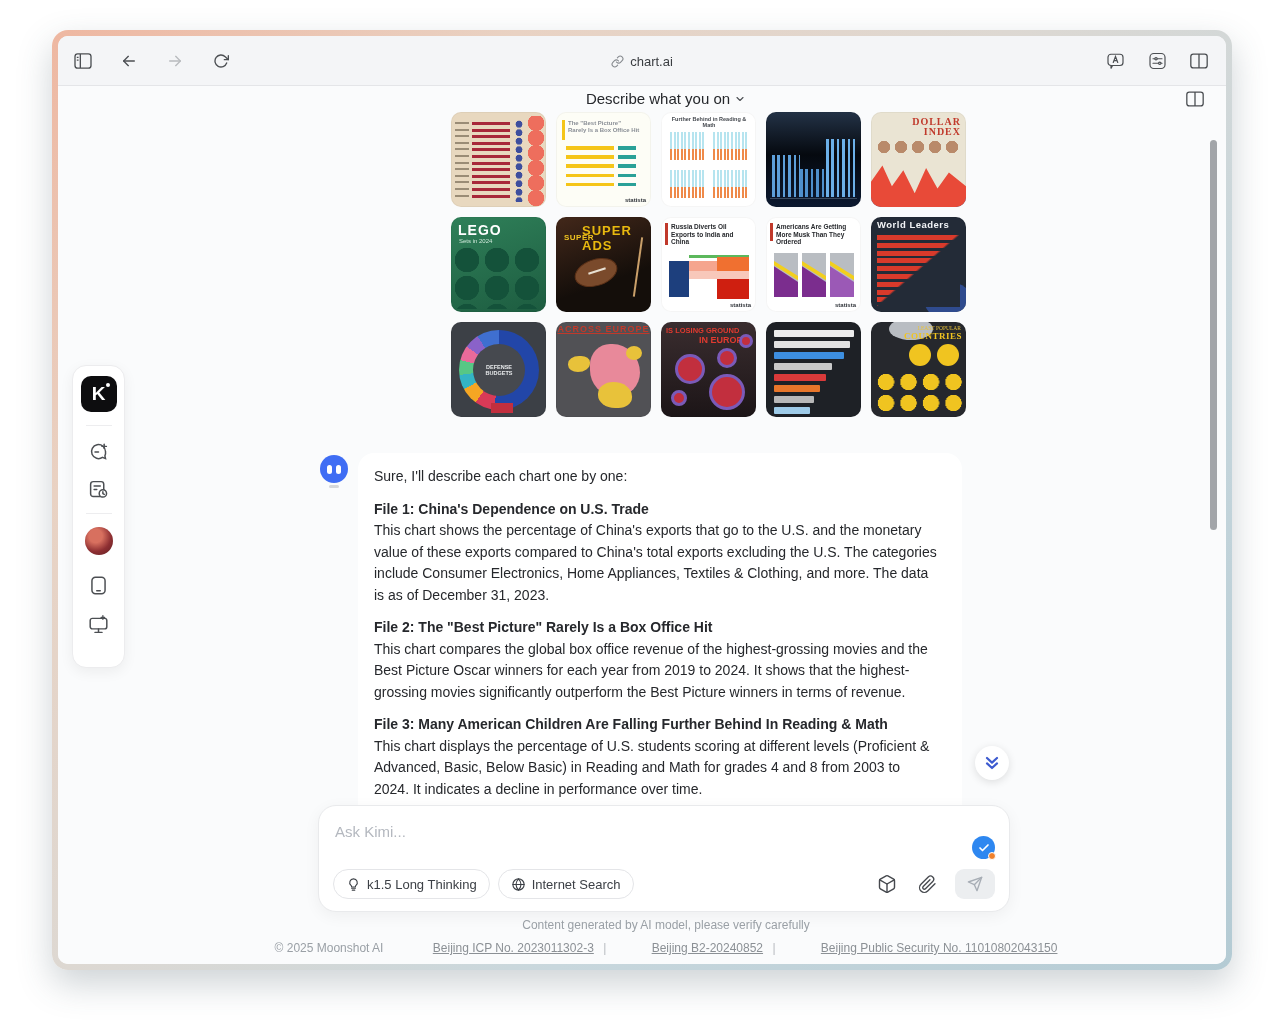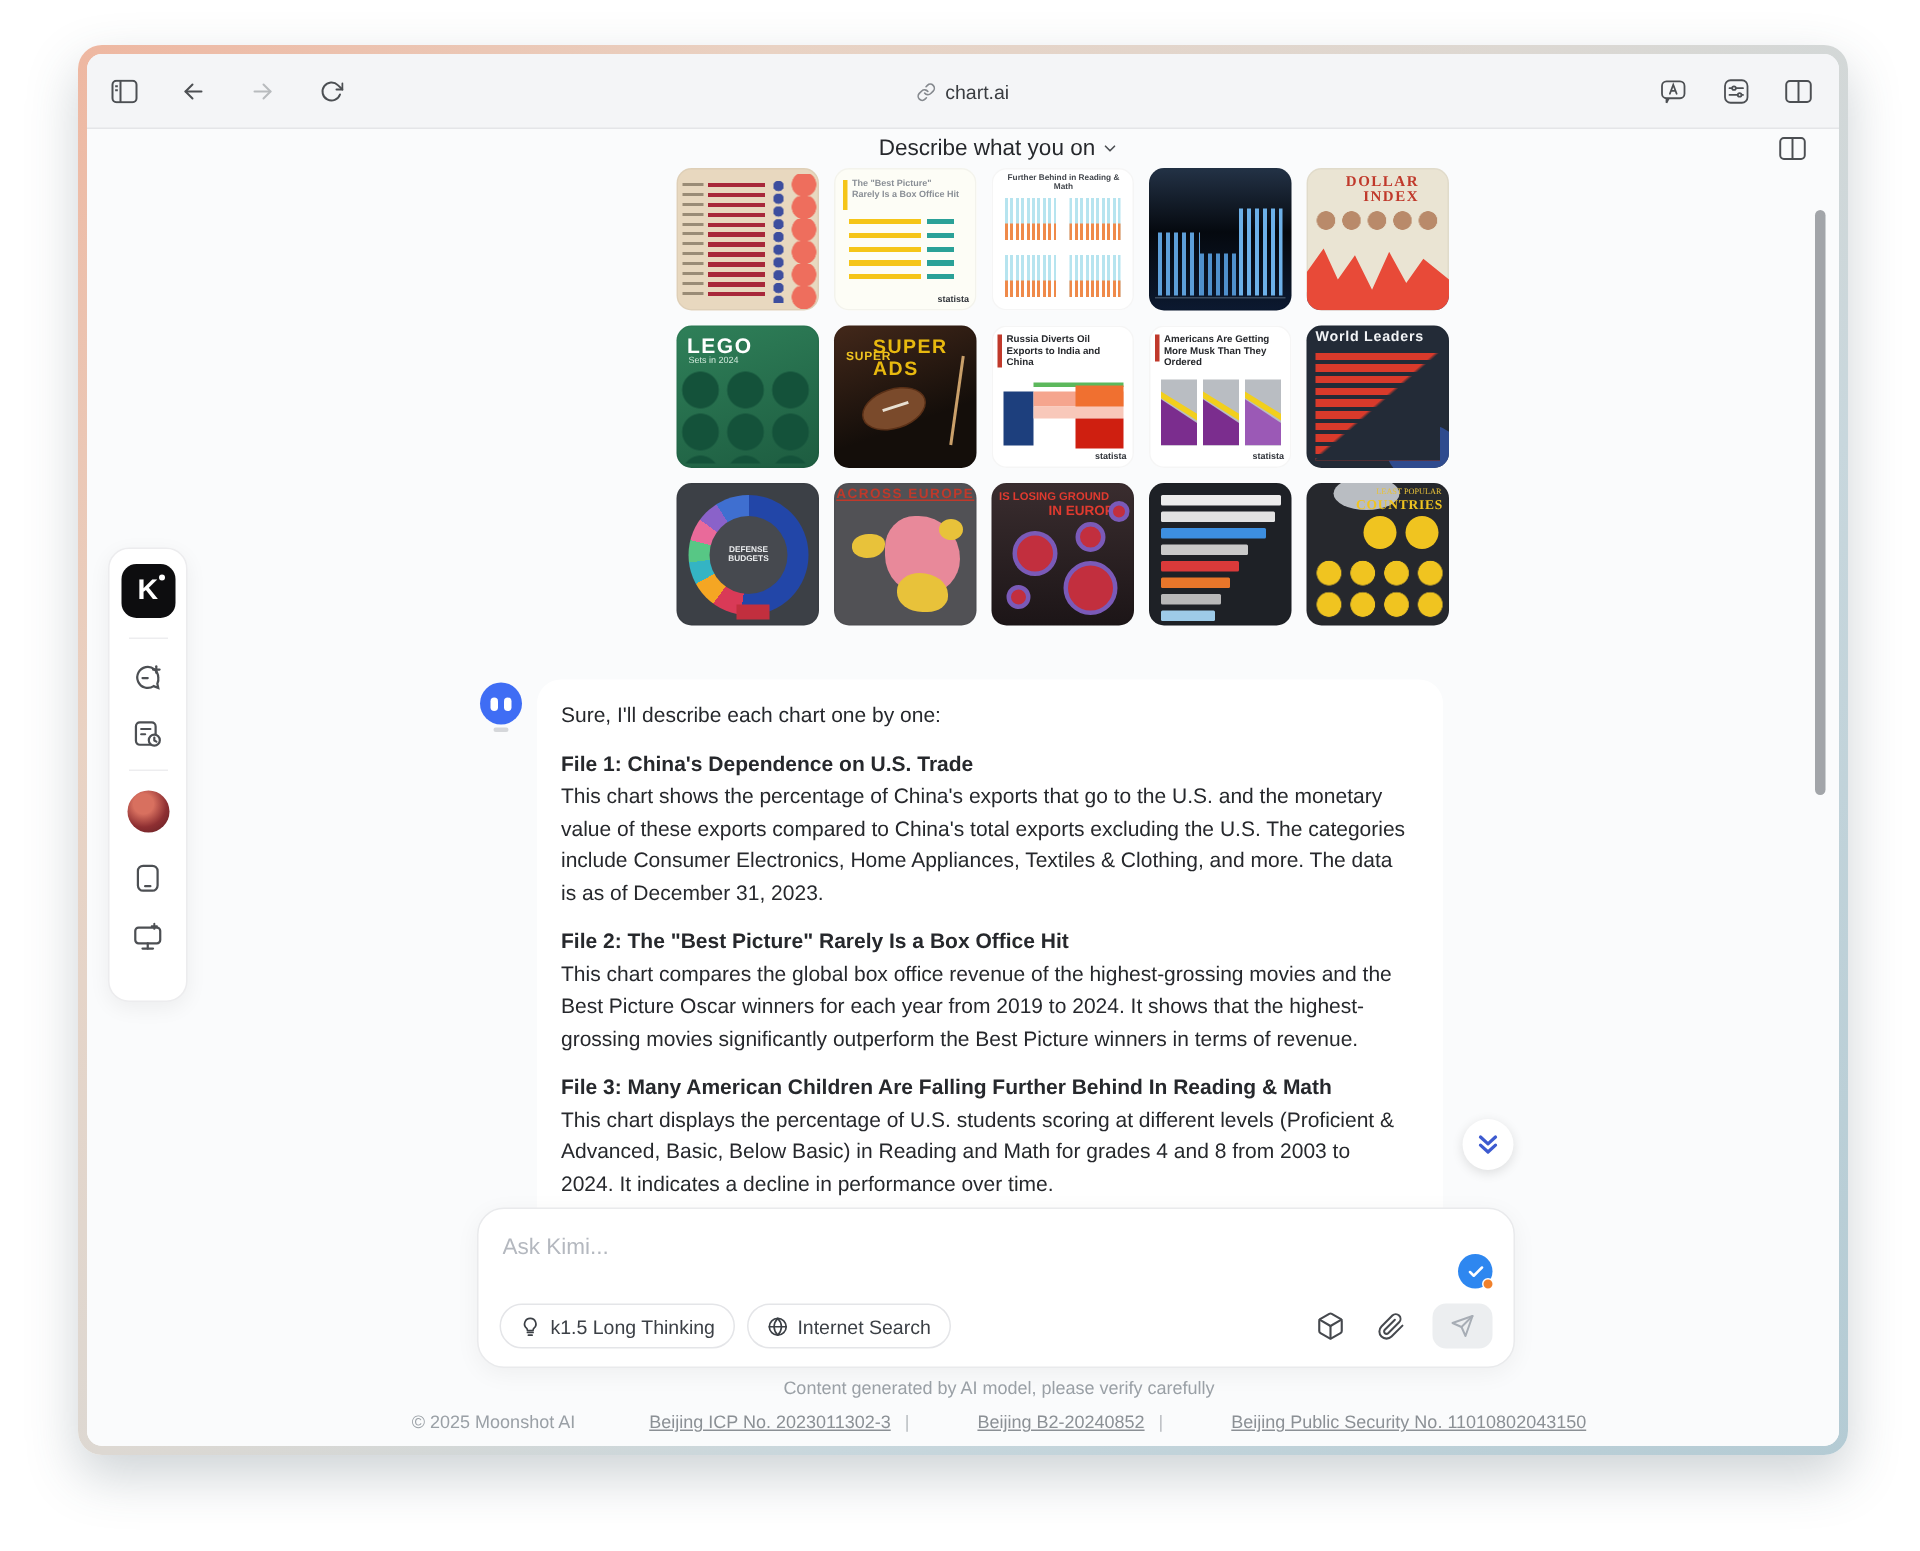--- a/index.html
+++ b/index.html
@@ -56,21 +56,21 @@
   .mc1 { position:absolute; left:9px; top:20px; } .mc2 { position:absolute; left:52px; top:20px; }
   .mc3 { position:absolute; left:9px; top:58px; } .mc4 { position:absolute; left:52px; top:58px; }
 
   .t4 { background:linear-gradient(180deg,#233246 0%, #05090f 45%, #0c1930 100%); }
   .t4-b1 { left:6px; bottom:10px; width:28px; height:42px; background:repeating-linear-gradient(90deg,#5d9fd9 0 2.6px, transparent 2.6px 5.4px); }
   .t4-b2 { left:34px; bottom:10px; width:26px; height:28px; background:repeating-linear-gradient(90deg,#4f90cc 0 2.6px, transparent 2.6px 5.4px); }
   .t4-b3 { left:60px; bottom:10px; width:29px; height:58px; background:repeating-linear-gradient(90deg,#6cb0e8 0 2.6px, transparent 2.6px 5.4px); }
   .t4-base { left:4px; bottom:8px; width:87px; height:1px; background:#3a4a5e; }
 
   .t5 { background:#eae4d3; }
-  .t5-title { right:20px; top:5px; width:60px; font-family:"Liberation Serif",serif; font-size:10px; line-height:10px; font-weight:bold; color:#c0392b; text-align:right; letter-spacing:1px; }
+  .t5-title { right:5px; top:5px; width:60px; font-family:"Liberation Serif",serif; font-size:10px; line-height:10px; font-weight:bold; color:#c0392b; text-align:right; letter-spacing:1px; }
   .t5-faces { left:6px; top:28px; width:84px; height:14px; background:radial-gradient(circle at 7px 7px,#b98a6a 6px, transparent 6.4px); background-size:17px 14px; }
   .t5-red { left:0; bottom:0; width:95px; height:46px; background:#e84a38; clip-path:polygon(0 100%,0 45%,12% 10%,22% 55%,34% 20%,46% 70%,58% 15%,70% 60%,82% 25%,100% 55%,100% 100%); }
   .t5-blue { left:0; bottom:0; width:95px; height:40px; background:#3b5a94; clip-path:polygon(0 100%,0 70%,14% 40%,26% 80%,38% 50%,52% 90%,64% 45%,78% 85%,90% 55%,100% 75%,100% 100%); }
 
   .t6 { background:linear-gradient(160deg,#2f8059 0%, #1d5c40 100%); }
   .t6-title { left:7px; top:5px; font-size:14px; font-weight:bold; color:#ffffff; letter-spacing:1px; }
   .t6-sub { left:8px; top:21px; font-size:6px; color:#cfe8da; }
   .t6-dots { left:2px; top:30px; width:91px; height:62px; background:radial-gradient(circle at 14px 13px,#14523a 12px, transparent 12.5px); background-size:30px 28px; }
 
   .t7 { background:linear-gradient(160deg,#43281a 0%, #140e0a 65%); }

